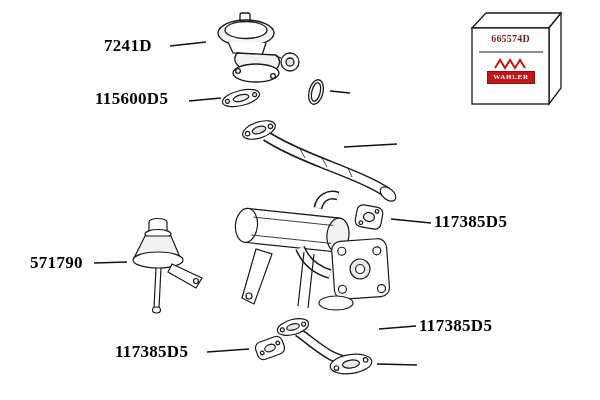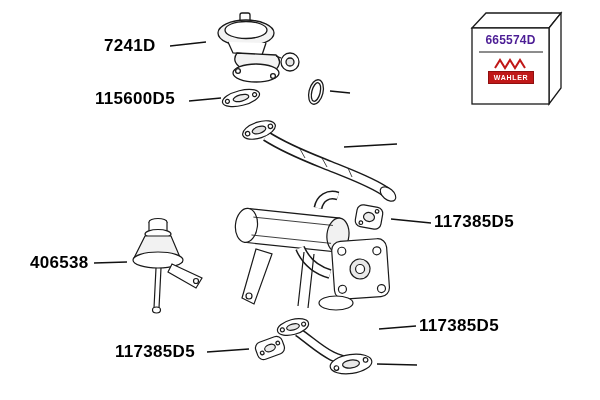--- a/index.html
+++ b/index.html
@@ -1,26 +1,26 @@
 <!DOCTYPE html>
 <html><head>
 <meta charset="utf-8">
 <style>
   html,body{margin:0;padding:0;background:#fff;}
   #canvas{
     position:relative;width:600px;height:400px;background:#ffffff;
-    font-family:Liberation Sans, sans-serif;overflow:hidden;
+    font-family:Liberation Serif, serif;overflow:hidden;
   }
   #artwork{position:absolute;left:0;top:0;}
   .part-label{
     position:absolute;font-weight:bold;font-size:17px;color:#000;
     white-space:nowrap;letter-spacing:.3px;line-height:1.1;
   }
   .box-part-number{
-    position:absolute;font-weight:bold;font-size:12px;color:#4c1d95;
+    position:absolute;font-weight:bold;font-size:10px;color:#7f1d1d;
     text-align:center;letter-spacing:.2px;
   }
   .brand-logo{
     position:absolute;display:flex;flex-direction:column;align-items:center;gap:1px;
   }
   .brand-box{
     background:#c01818;color:#fff;font-size:7px;font-weight:bold;
     padding:1px 5px;letter-spacing:.7px;line-height:1.3;border:1px solid #8f0f0f;
   }
 </style>
@@ -162,21 +162,21 @@
   </svg>
 
   <div class="part-label" style="left:104px;top:37px">7241D</div>
 
   <div class="part-label" style="left:95px;top:90px">115600D5</div>
 
 
 
   <div class="part-label" style="left:434px;top:213px">117385D5</div>
 
-  <div class="part-label" style="left:30px;top:254px">406538</div>
+  <div class="part-label" style="left:30px;top:254px">571790</div>
 
   <div class="part-label" style="left:419px;top:317px">117385D5</div>
 
   <div class="part-label" style="left:115px;top:343px">117385D5</div>
 
 
   <div class="box-part-number" style="left:473px;top:33px;width:75px">665574D</div>
 
   <div class="brand-logo" style="left:489px;top:58px;width:44px">
     <svg width="36" height="12">

